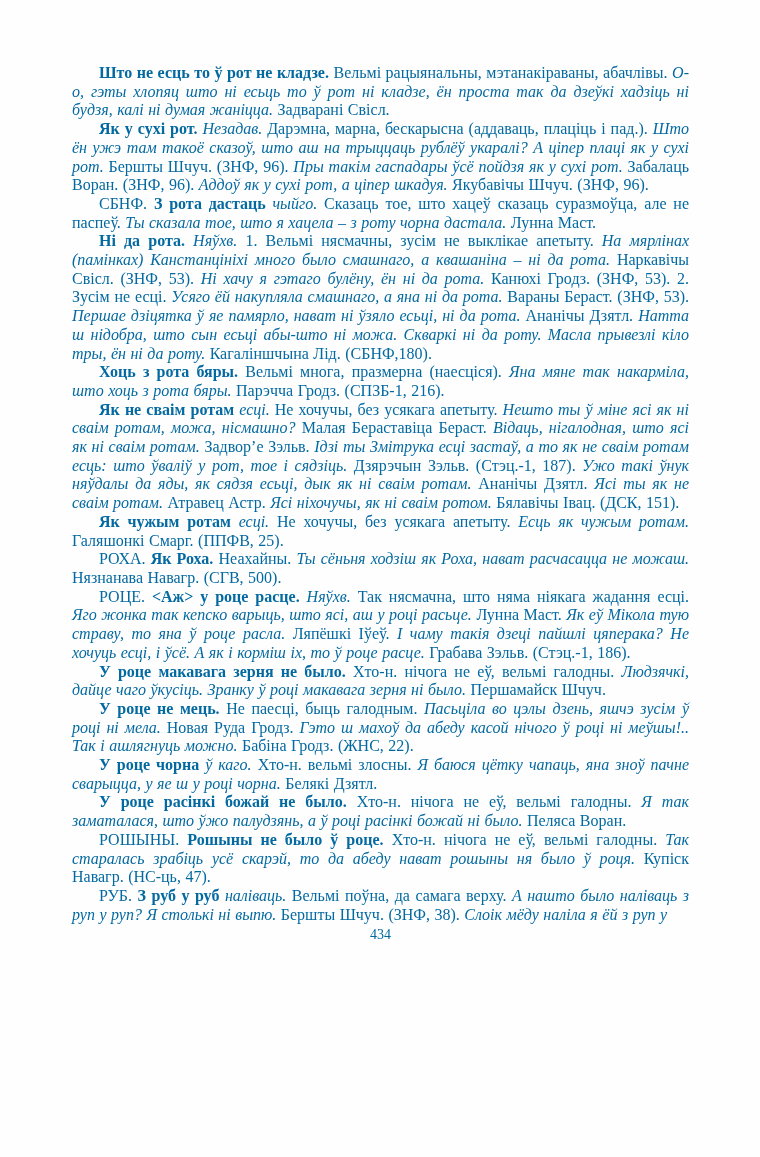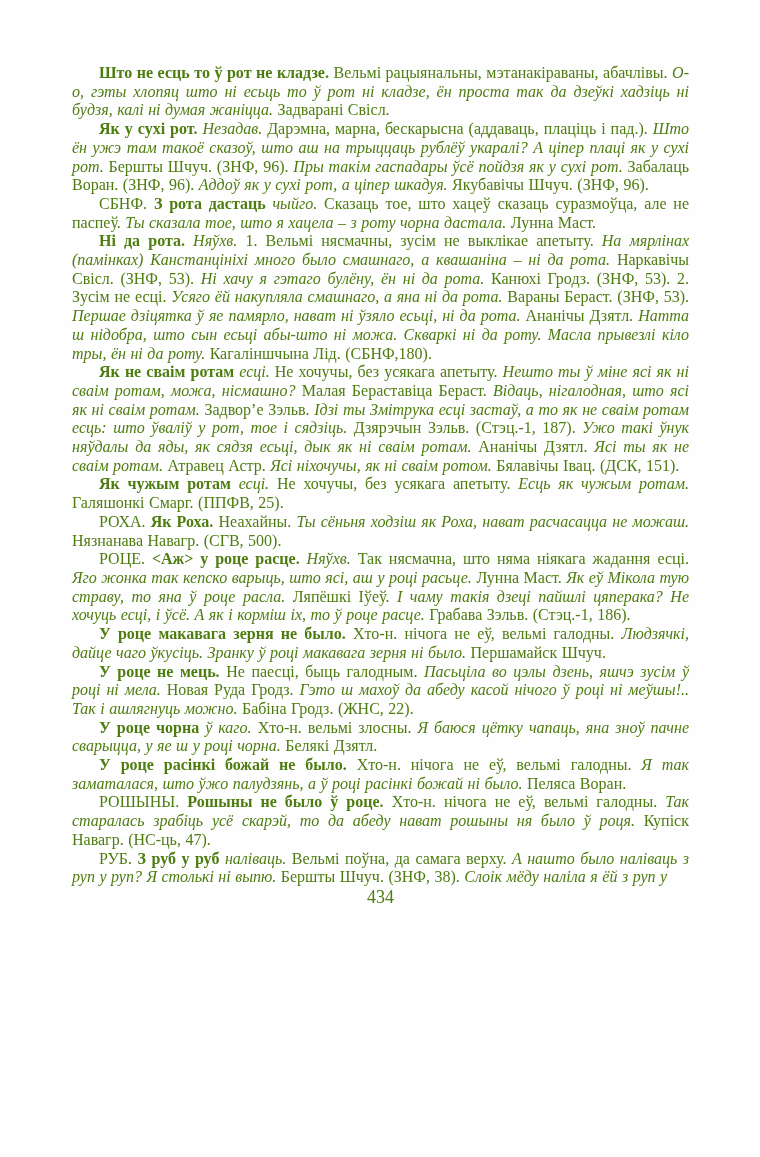--- a/index.html
+++ b/index.html
@@ -5,21 +5,21 @@
   html, body {
     margin: 0;
     padding: 0;
     background: #ffffff;
   }
   .page {
     position: relative;
     width: 760px;
     height: 1157px;
     background: #fefefe;
-    color: #4d7c0f;
+    color: #0369a1;
     font-family: "Liberation Serif", serif;
     overflow: hidden;
   }
   .text-block {
     position: absolute;
     left: 72px;
     top: 64px;
     width: 617px;
   }
   .entry {
@@ -31,35 +31,36 @@
     text-indent: 27px;
     word-spacing: 0.5px;
   }
   .seg-regular { font-style: normal; font-weight: normal; }
   .seg-bold    { font-weight: bold; }
   .seg-italic  { font-style: italic; }
   .page-number {
     margin-top: 1px;
     text-align: center;
     text-indent: 0;
-    font-size: 18px;
+    font-size: 14px;
     line-height: 19px;
   }
 </style>
 </head>
 <body>
 
 <div class="page">
   <div class="text-block">
 
     <div id="entries">
         <p class="entry"><span class="seg-bold">Што не есць то ў рот не кладзе. </span><span class="seg-regular">Вельмі рацыянальны, мэтанакіраваны, абачлівы. </span><span class="seg-italic">О-о, гэты хлопяц што ні есьць то ў рот ні кладзе, ён проста так да дзеўкі хадзіць ні будзя, калі ні думая жаніцца. </span><span class="seg-regular">Задварані Свісл.</span></p>
         <p class="entry"><span class="seg-bold">Як у сухі рот. </span><span class="seg-italic">Незадав. </span><span class="seg-regular">Дарэмна, марна, бескарысна (аддаваць, плаціць і пад.). </span><span class="seg-italic">Што ён ужэ там такоё сказоў, што аш на трыццаць рублёў укаралі? А ціпер плаці як у сухі рот. </span><span class="seg-regular">Бершты Шчуч. (ЗНФ, 96). </span><span class="seg-italic">Пры такім гаспадары ўсё пойдзя як у сухі рот. </span><span class="seg-regular">Забалаць Воран. (ЗНФ, 96). </span><span class="seg-italic">Аддоў як у сухі рот, а ціпер шкадуя. </span><span class="seg-regular">Якубавічы Шчуч. (ЗНФ, 96).</span></p>
         <p class="entry"><span class="seg-regular">СБНФ. </span><span class="seg-bold">З рота дастаць </span><span class="seg-italic">чыйго. </span><span class="seg-regular">Сказаць тое, што хацеў сказаць суразмоўца, але не паспеў. </span><span class="seg-italic">Ты сказала тое, што я хацела – з роту чорна дастала. </span><span class="seg-regular">Лунна Маст.</span></p>
         <p class="entry"><span class="seg-bold">Ні да рота. </span><span class="seg-italic">Няўхв. </span><span class="seg-regular">1. Вельмі нясмачны, зусім не выклікае апетыту. </span><span class="seg-italic">На мярлінах (памінках) Канстанцініхі много было смашнаго, а квашаніна – ні да рота. </span><span class="seg-regular">Наркавічы Свісл. (ЗНФ, 53). </span><span class="seg-italic">Ні хачу я гэтаго булёну, ён ні да рота. </span><span class="seg-regular">Канюхі Гродз. (ЗНФ, 53). 2. Зусім не есці. </span><span class="seg-italic">Усяго ёй накупляла смашнаго, а яна ні да рота. </span><span class="seg-regular">Вараны Бераст. (ЗНФ, 53). </span><span class="seg-italic">Першае дзіцятка ў яе памярло, нават ні ўзяло есьці, ні да рота. </span><span class="seg-regular">Ананічы Дзятл. </span><span class="seg-italic">Натта ш нідобра, што сын есьці абы-што ні можа. Скваркі ні да роту. Масла прывезлі кіло тры, ён ні да роту. </span><span class="seg-regular">Кагаліншчына Лід. (СБНФ,180).</span></p>
+        <p class="entry"><span class="seg-bold">Хоць з рота бяры. </span><span class="seg-regular">Вельмі многа, празмерна (наесціся). </span><span class="seg-italic">Яна мяне так накарміла, што хоць з рота бяры. </span><span class="seg-regular">Парэчча Гродз. (СПЗБ-1, 216).</span></p>
         <p class="entry"><span class="seg-bold">Як не сваім ротам </span><span class="seg-italic">есці. </span><span class="seg-regular">Не хочучы, без усякага апетыту. </span><span class="seg-italic">Нешто ты ў міне ясі як ні сваім ротам, можа, нісмашно? </span><span class="seg-regular">Малая Бераставіца Бераст. </span><span class="seg-italic">Відаць, нігалодная, што ясі як ні сваім ротам. </span><span class="seg-regular">Задвор’е Зэльв. </span><span class="seg-italic">Ідзі ты Змітрука есці застаў, а то як не сваім ротам есць: што ўваліў у рот, тое і сядзіць. </span><span class="seg-regular">Дзярэчын Зэльв. (Стэц.-1, 187). </span><span class="seg-italic">Ужо такі ўнук няўдалы да яды, як сядзя есьці, дык як ні сваім ротам. </span><span class="seg-regular">Ананічы Дзятл. </span><span class="seg-italic">Ясі ты як не сваім ротам. </span><span class="seg-regular">Атравец Астр. </span><span class="seg-italic">Ясі ніхочучы, як ні сваім ротом. </span><span class="seg-regular">Бялавічы Івац. (ДСК, 151).</span></p>
         <p class="entry"><span class="seg-bold">Як чужым ротам </span><span class="seg-italic">есці. </span><span class="seg-regular">Не хочучы, без усякага апетыту. </span><span class="seg-italic">Есць як чужым ротам. </span><span class="seg-regular">Галяшонкі Смарг. (ППФВ, 25).</span></p>
         <p class="entry"><span class="seg-regular">РОХА. </span><span class="seg-bold">Як Роха. </span><span class="seg-regular">Неахайны. </span><span class="seg-italic">Ты сёньня ходзіш як Роха, нават расчасацца не можаш. </span><span class="seg-regular">Нязнанава Навагр. (СГВ, 500).</span></p>
         <p class="entry"><span class="seg-regular">РОЦЕ. </span><span class="seg-bold">&lt;Аж&gt; у роце расце. </span><span class="seg-italic">Няўхв. </span><span class="seg-regular">Так нясмачна, што няма ніякага жадання есці. </span><span class="seg-italic">Яго жонка так кепско варыць, што ясі, аш у році расьце. </span><span class="seg-regular">Лунна Маст. </span><span class="seg-italic">Як еў Мікола тую страву, то яна ў роце расла. </span><span class="seg-regular">Ляпёшкі Іўеў. </span><span class="seg-italic">І чаму такія дзеці пайшлі цяперака? Не хочуць есці, і ўсё. А як і корміш іх, то ў роце расце. </span><span class="seg-regular">Грабава Зэльв. (Стэц.-1, 186).</span></p>
         <p class="entry"><span class="seg-bold">У роце макавага зерня не было. </span><span class="seg-regular">Хто-н. нічога не еў, вельмі галодны. </span><span class="seg-italic">Людзячкі, дайце чаго ўкусіць. Зранку ў році макавага зерня ні было. </span><span class="seg-regular">Першамайск Шчуч.</span></p>
         <p class="entry"><span class="seg-bold">У роце не мець. </span><span class="seg-regular">Не паесці, быць галодным. </span><span class="seg-italic">Пасьціла во цэлы дзень, яшчэ зусім ў році ні мела. </span><span class="seg-regular">Новая Руда Гродз. </span><span class="seg-italic">Гэто ш махоў да абеду касой нічого ў році ні меўшы!.. Так і ашлягнуць можно. </span><span class="seg-regular">Бабіна Гродз. (ЖНС, 22).</span></p>
         <p class="entry"><span class="seg-bold">У роце чорна </span><span class="seg-italic">ў каго. </span><span class="seg-regular">Хто-н. вельмі злосны. </span><span class="seg-italic">Я баюся цётку чапаць, яна зноў пачне сварыцца, у яе ш у році чорна. </span><span class="seg-regular">Белякі Дзятл.</span></p>
         <p class="entry"><span class="seg-bold">У роце расінкі божай не было. </span><span class="seg-regular">Хто-н. нічога не еў, вельмі галодны. </span><span class="seg-italic">Я так заматалася, што ўжо палудзянь, а ў році расінкі божай ні было. </span><span class="seg-regular">Пеляса Воран.</span></p>
         <p class="entry"><span class="seg-regular">РОШЫНЫ. </span><span class="seg-bold">Рошыны не было ў роце. </span><span class="seg-regular">Хто-н. нічога не еў, вельмі галодны. </span><span class="seg-italic">Так старалась зрабіць усё скарэй, то да абеду нават рошыны ня было ў роця. </span><span class="seg-regular">Купіск Навагр. (НС-ць, 47).</span></p>
         <p class="entry"><span class="seg-regular">РУБ. </span><span class="seg-bold">З руб у руб </span><span class="seg-italic">наліваць. </span><span class="seg-regular">Вельмі поўна, да самага верху. </span><span class="seg-italic">А нашто было наліваць з руп у руп? Я столькі ні выпю. </span><span class="seg-regular">Бершты Шчуч. (ЗНФ, 38). </span><span class="seg-italic">Слоік мёду наліла я ёй з руп у</span></p>

